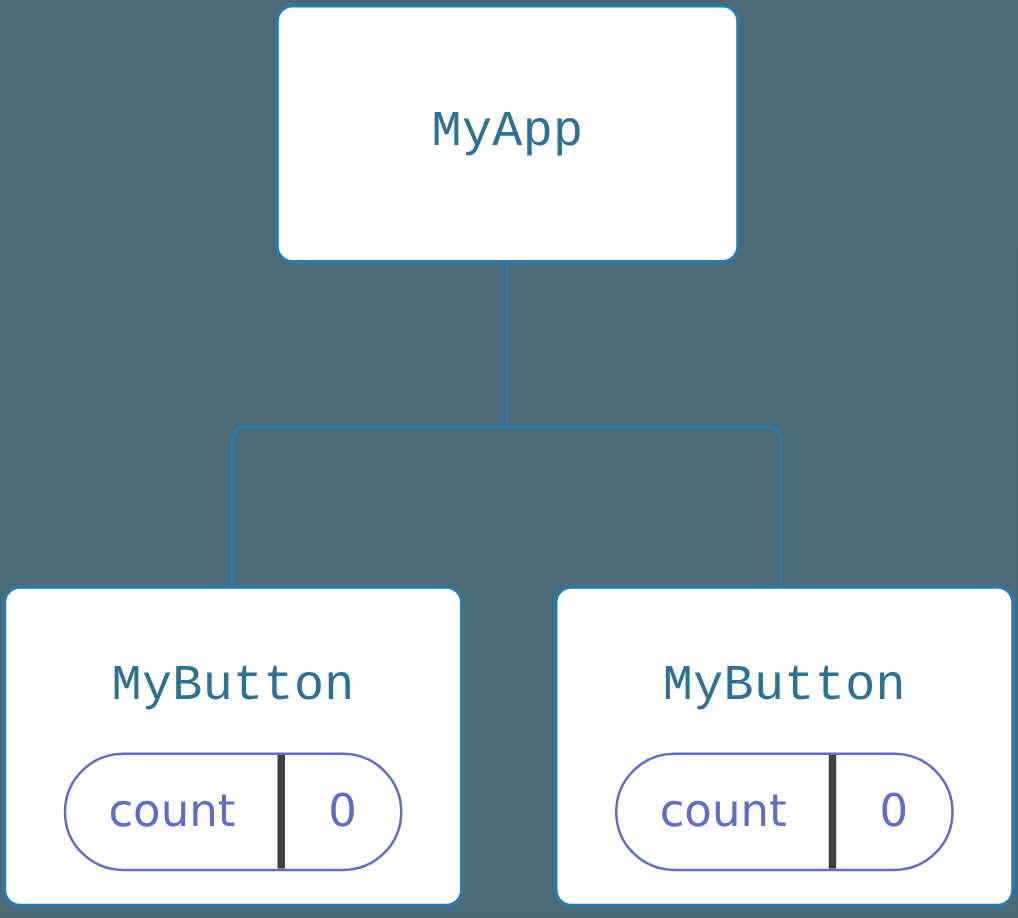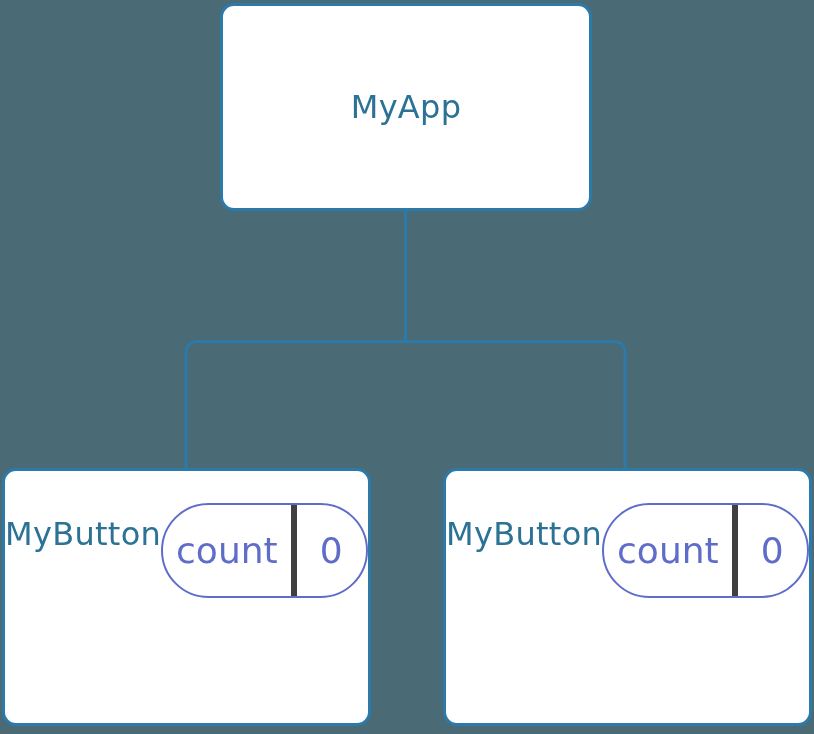--- a/index.html
+++ b/index.html
@@ -62,35 +62,37 @@
   }
   #node-mybutton-right {
     left: 443px;
     top: 468px;
     width: 369px;
     height: 258px;
   }
 
   .node-title {
     color: #2c7294;
-    font-size: 32px;
+    font-size: 40px;
     font-weight: 400;
     letter-spacing: 0.3px;
     line-height: 1;
     white-space: nowrap;
+    font-family: Liberation Mono, monospace;
   }
 
   .child-inner {
     position: absolute;
     left: 0;
-    top: 0;
+    top: 12px;
     width: 100%;
     height: 100%;
     display: flex;
-    flex-direction: row;
+    flex-direction: column;
+    align-items: center;
   }
   .child-inner .node-title {
     margin-top: 47px;
   }
 
   
   .state-pill {
     margin-top: 32px;
     display: flex;
     align-items: stretch;

